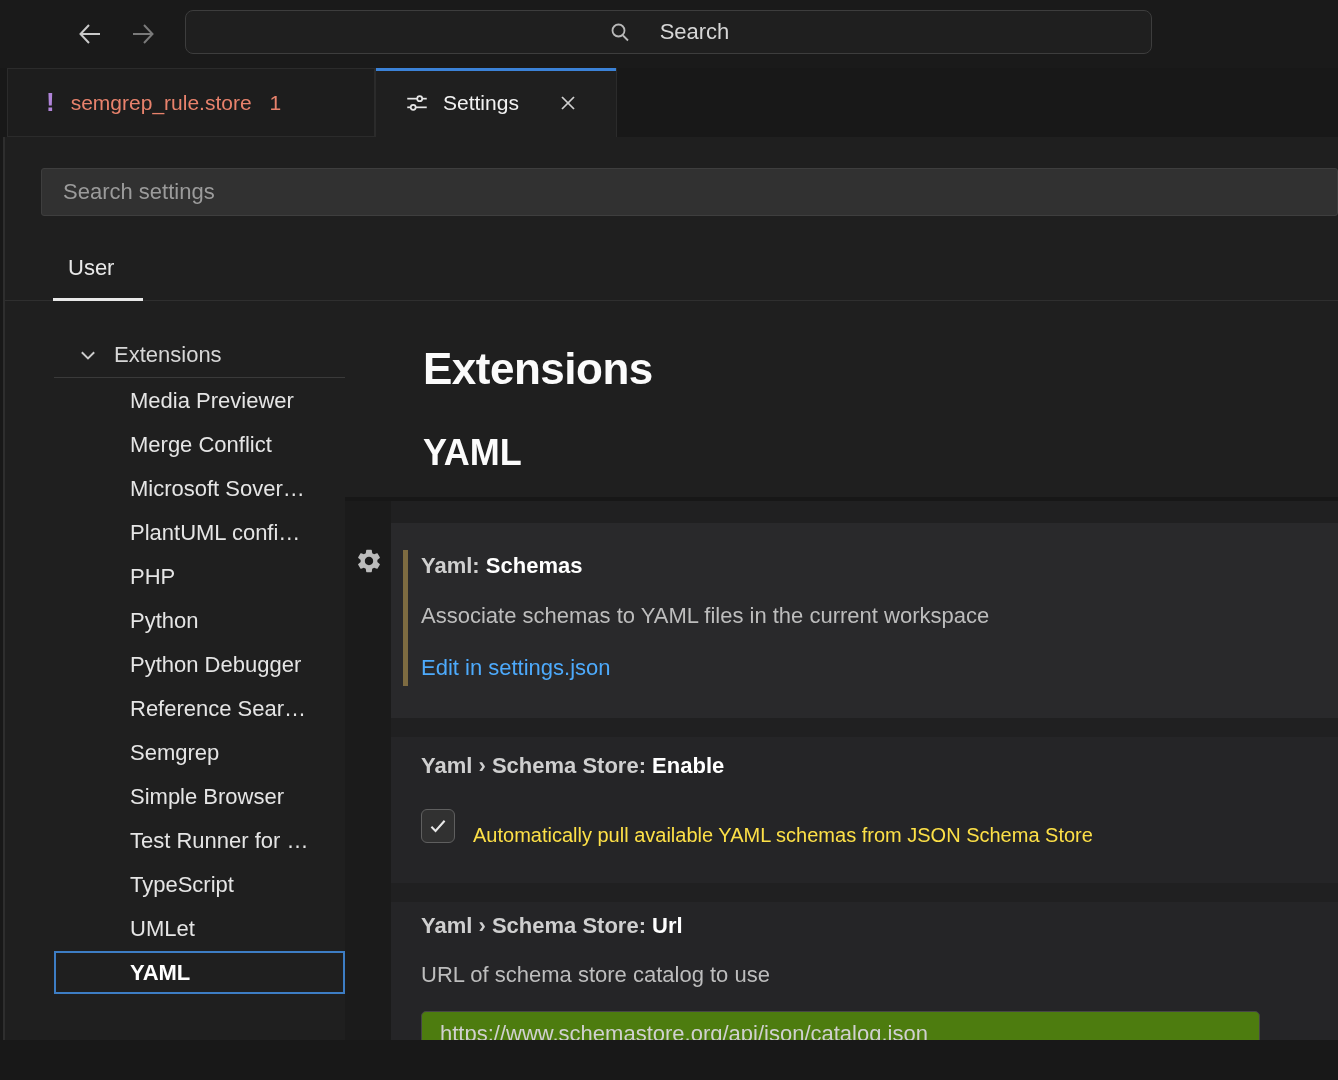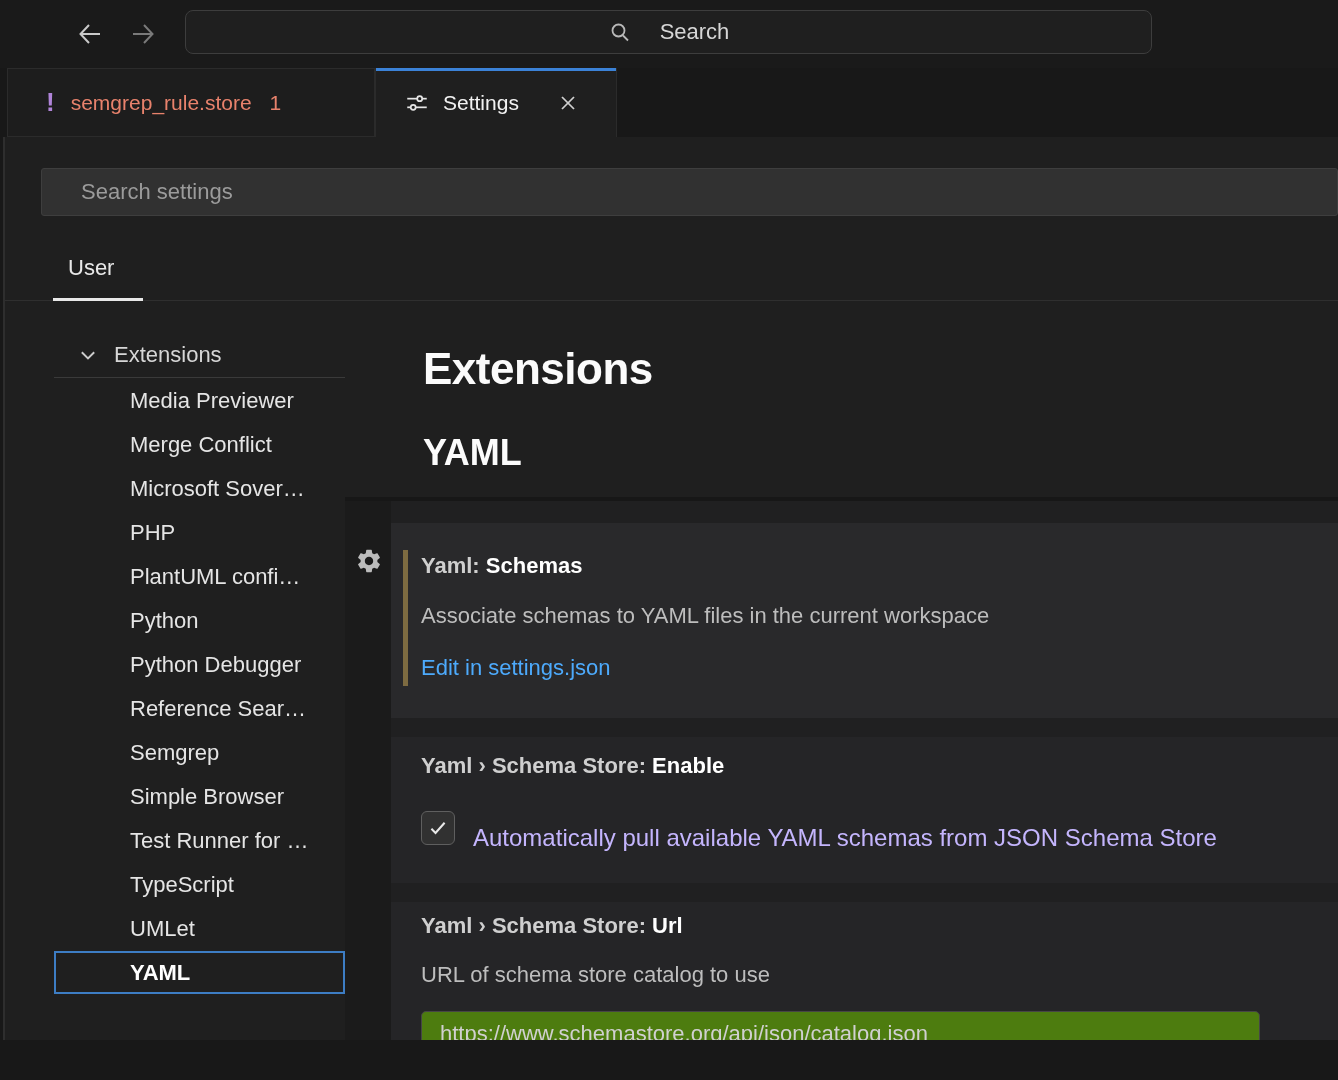--- a/index.html
+++ b/index.html
@@ -43,21 +43,21 @@
   .tab-settings .tab-label { color:#f2f2f2; font-size:21px; }
   .tab-close { margin-left:24px; width:24px; height:24px; cursor:pointer; }
 
   
   .edge-dark { position:absolute; left:0; top:137px; width:3px; height:903px; background:#181818; }
   .edge-line { position:absolute; left:3px; top:137px; width:2px; height:903px; background:#2e2e2e; }
 
   .settings-search {
     position:absolute; left:41px; top:168px; width:1297px; height:48px;
     background:#313131; border:1px solid #3e3e3e; border-radius:3px;
-    color:#e0e0e0; font-size:22px; padding:0 0 0 39px; outline:none;
+    color:#e0e0e0; font-size:22px; padding:0 0 0 21px; outline:none;
     font-family:"Liberation Sans", sans-serif;
   }
   .settings-search::placeholder { color:#9b9b9b; opacity:1; }
 
   .scope-bar-line { position:absolute; left:5px; top:300px; width:1333px; height:1px; background:#2f2f2f; }
   .scope-tab-user {
     position:absolute; left:68px; top:255px; font-size:22px; color:#e8e8e8; cursor:pointer;
   }
   .scope-tab-underline { position:absolute; left:53px; top:298px; width:90px; height:3px; background:#e8e8e8; }
 
@@ -106,21 +106,21 @@
   .card-schemas .setting-desc { margin-top:24px; }
   .card-url     .setting-desc { margin-top:23px; }
 
   .setting-link { display:inline-block; margin:26px 0 0 30px; font-size:22px; color:#4daafc; cursor:pointer; }
 
   .check-row { display:flex; align-items:center; margin:25px 0 0 30px; gap:18px; }
   .checkbox {
     width:34px; height:34px; background:#313131; border:1.5px solid #5f5f5f; border-radius:6px;
     display:flex; align-items:center; justify-content:center; cursor:pointer; flex:none;
   }
-  .check-label { font-size:24px; color:#c4b5fd;margin-top:20px; }
+  .check-label { font-size:20px; color:#fde047;margin-top:20px; }
 
   .url-input {
     display:block; margin:23px 0 0 30px; width:839px; height:46px;
     background:#4d7c0f; border:1px solid #464646; border-radius:5px;
     color:#d0d0d0; font-size:22px; padding:0 0 0 18px; outline:none;
     font-family:"Liberation Sans", sans-serif;
   }
 
   .bottomstrip { position:absolute; left:0; top:1040px; width:1338px; height:40px; background:#181818; z-index:5; }
 
@@ -196,22 +196,22 @@
       </svg>
     </span>
     <span class="root-label">Extensions</span>
   </div>
   <div class="tree-root-line"></div>
 
   <div class="tree-items">
     <div class="tree-item">Media Previewer</div>
     <div class="tree-item">Merge Conflict</div>
     <div class="tree-item">Microsoft Sover…</div>
+    <div class="tree-item">PlantUML confi…</div>
     <div class="tree-item">PHP</div>
-    <div class="tree-item">PlantUML confi…</div>
     <div class="tree-item">Python</div>
     <div class="tree-item">Python Debugger</div>
     <div class="tree-item">Reference Sear…</div>
     <div class="tree-item">Semgrep</div>
     <div class="tree-item">Simple Browser</div>
     <div class="tree-item">Test Runner for …</div>
     <div class="tree-item">TypeScript</div>
     <div class="tree-item">UMLet</div>
     <div class="tree-item selected">YAML</div>
   </div>

